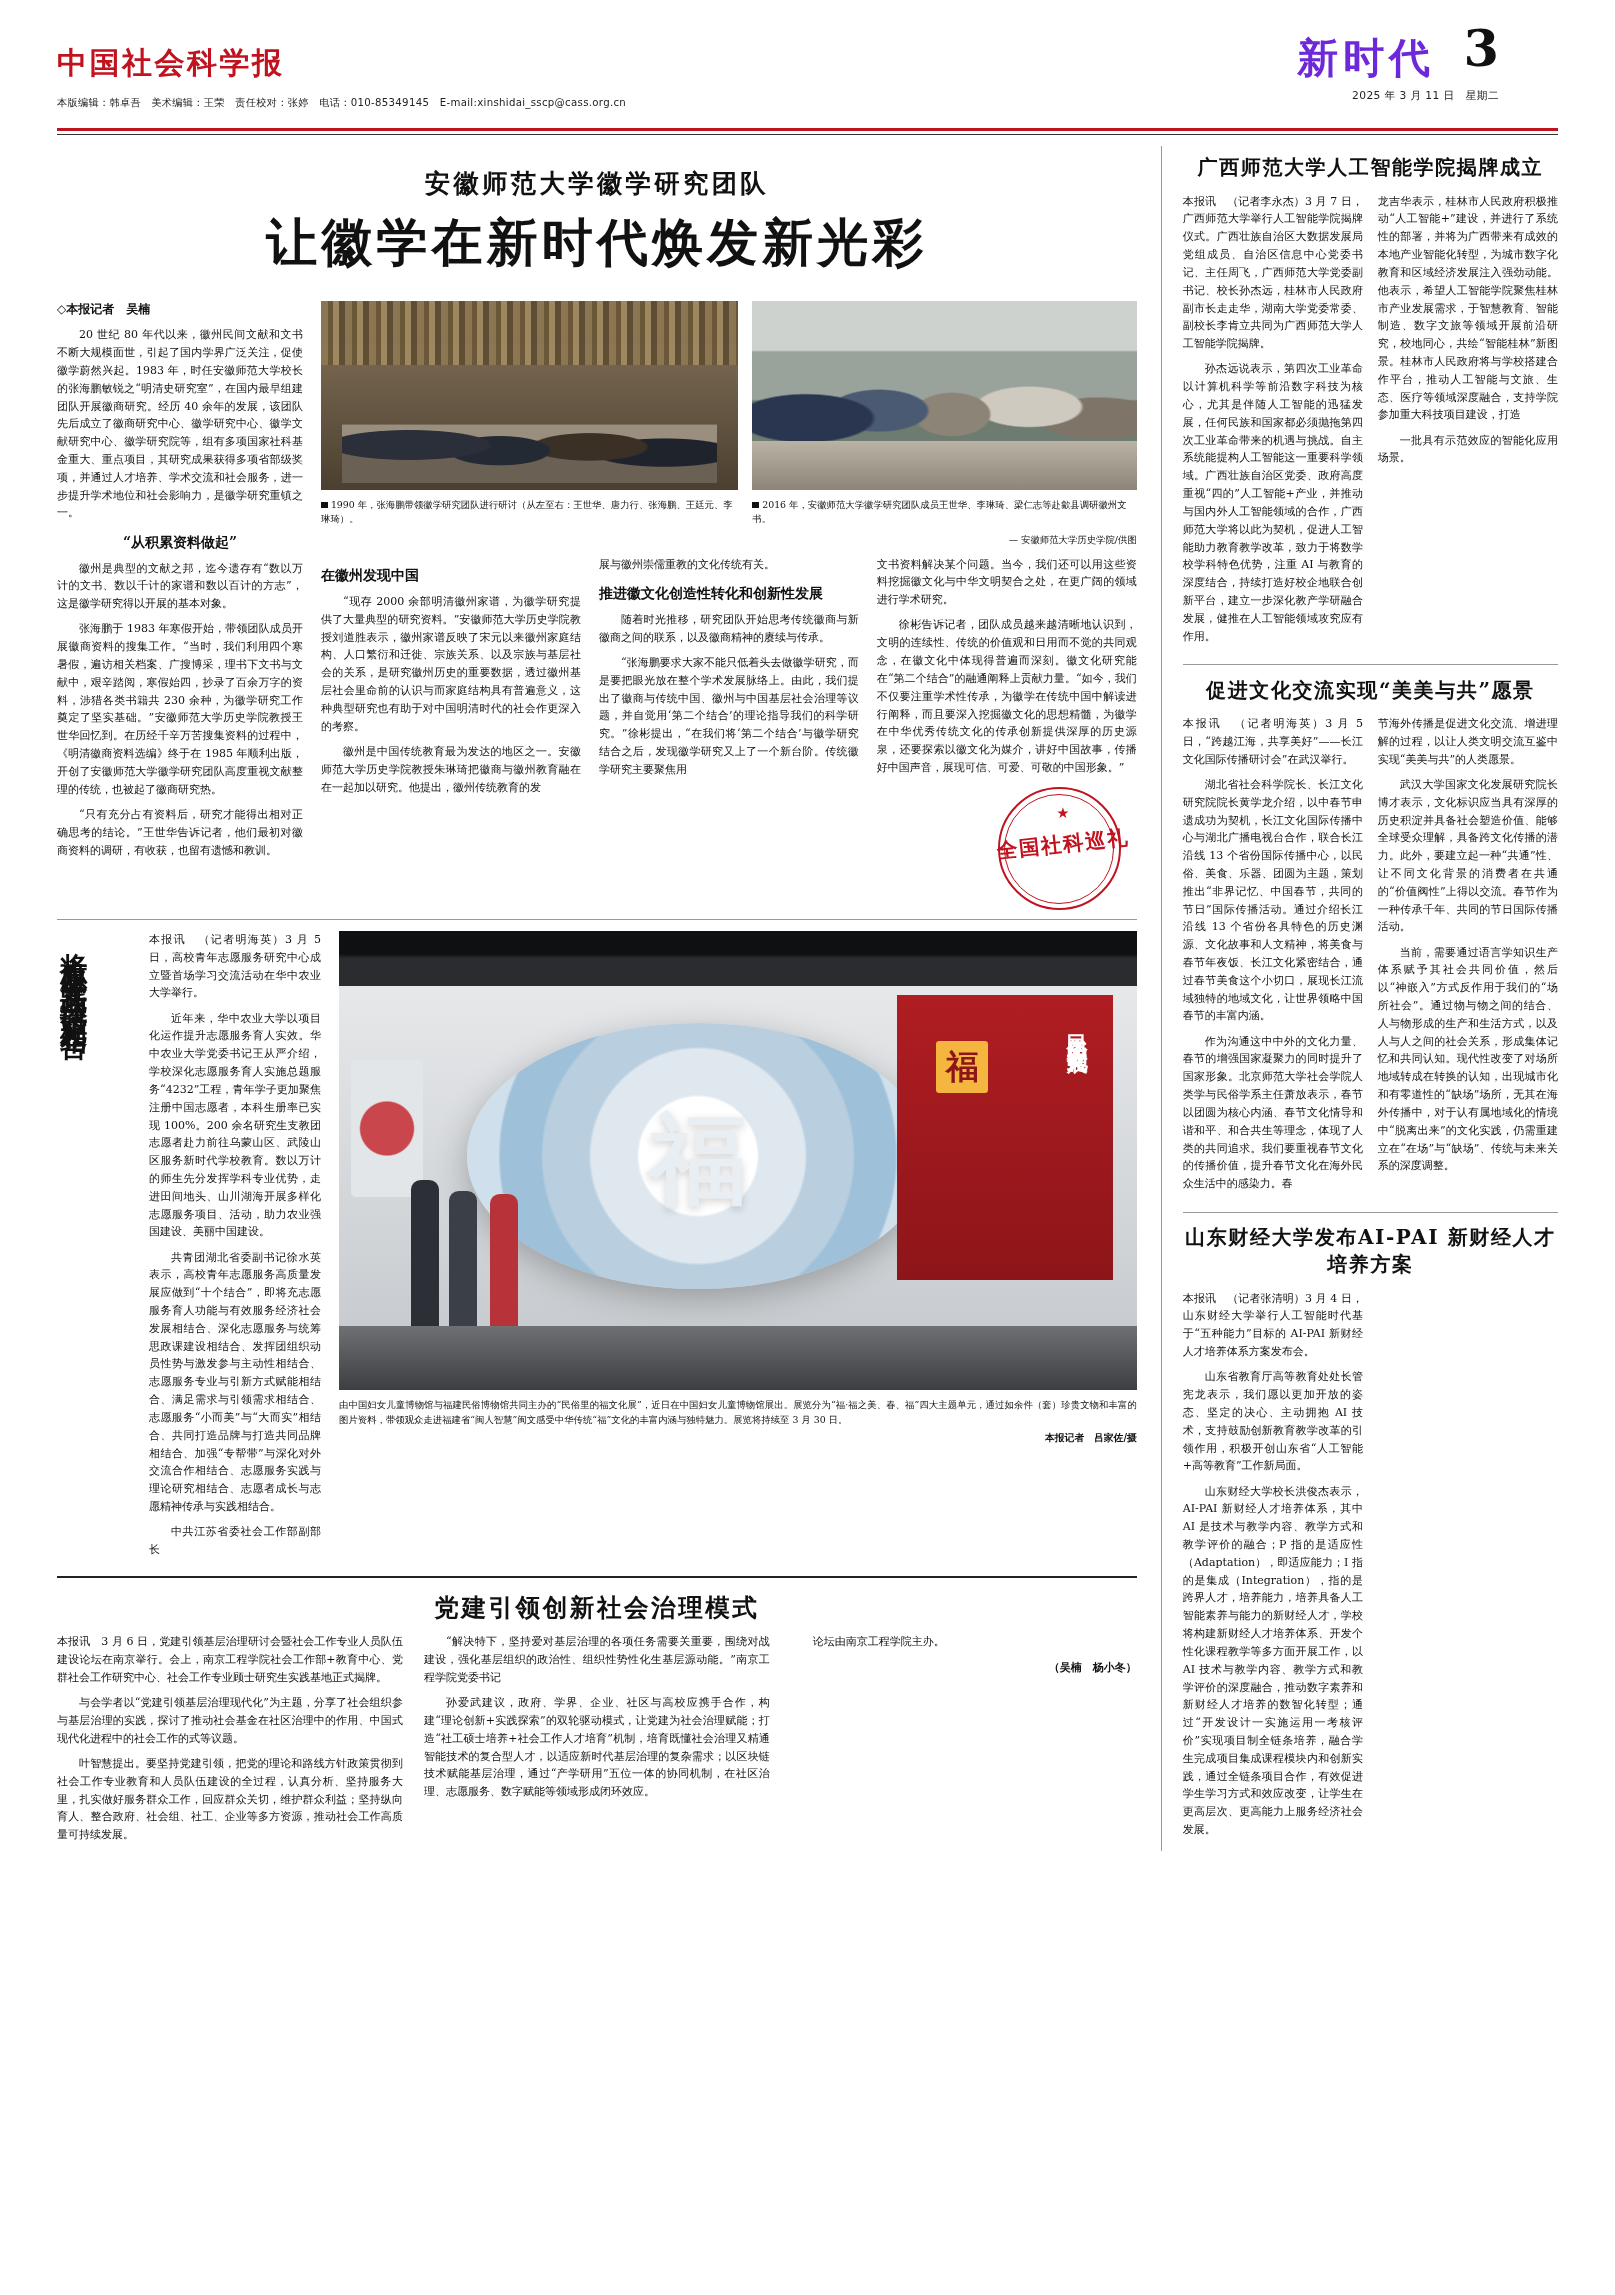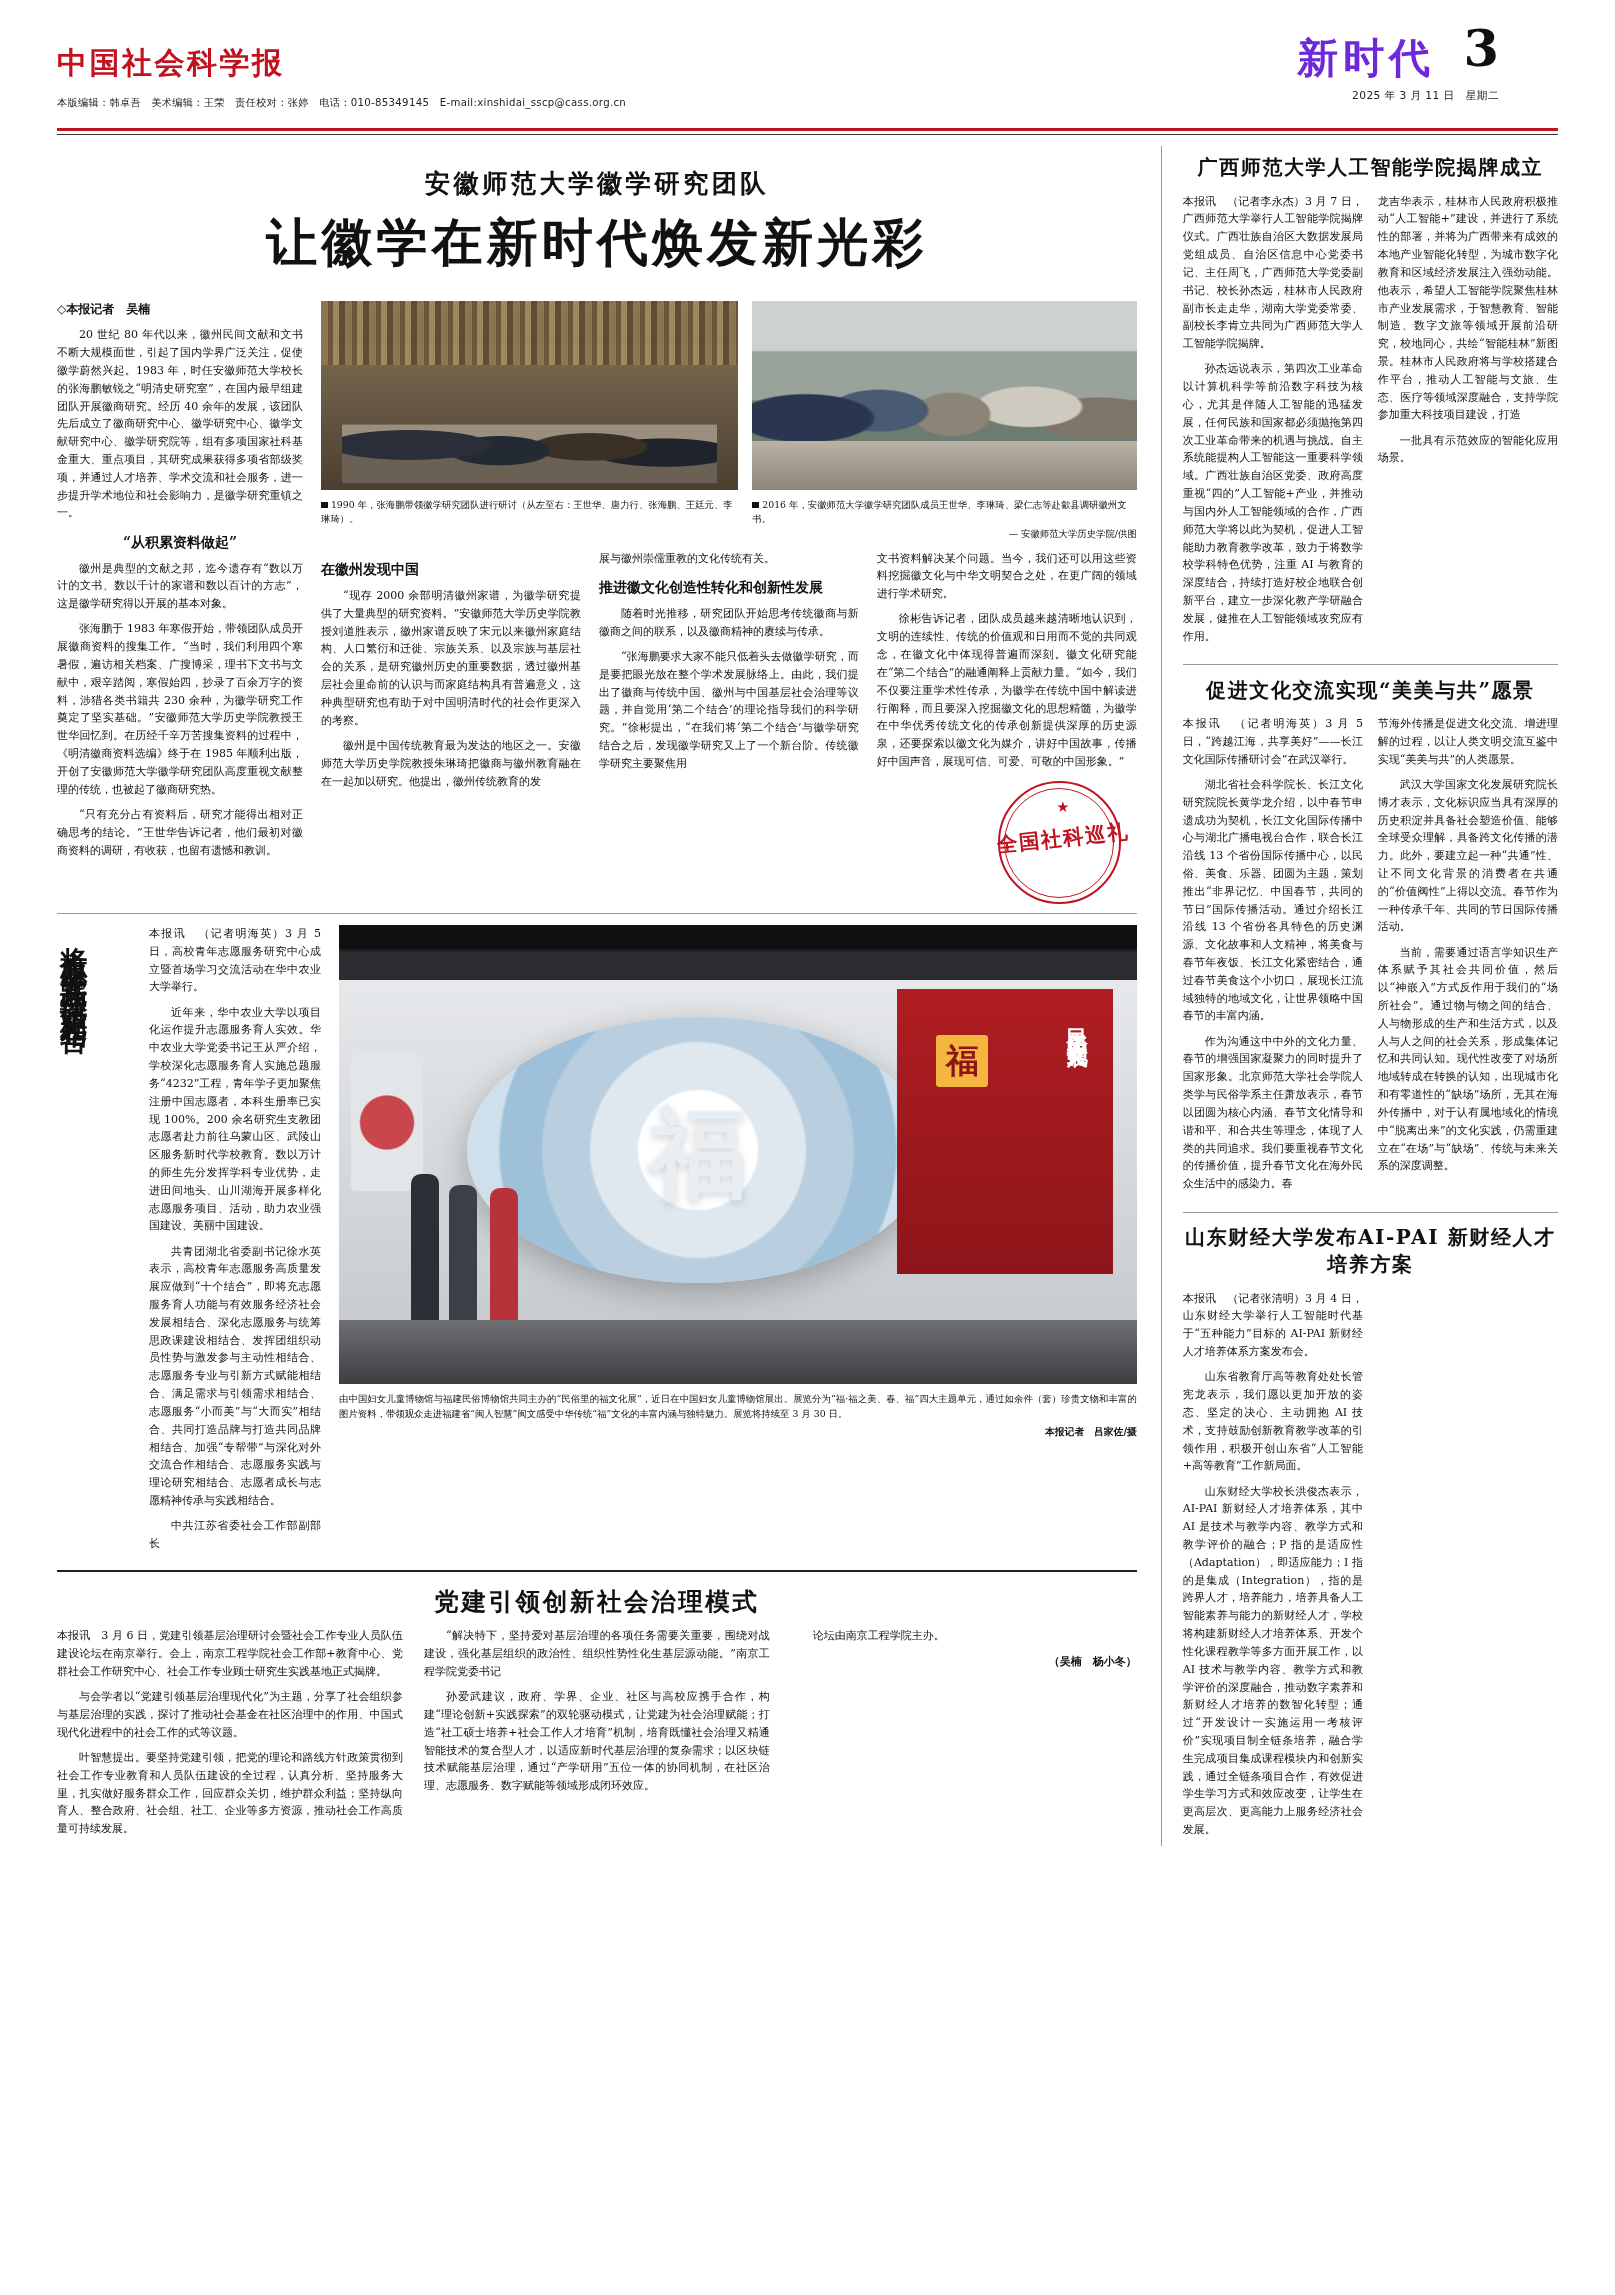--- a/index.html
+++ b/index.html
@@ -97,21 +97,21 @@
   .photo-row { display:flex; gap:14.8px; margin:4.9px 0 3.3px; }
   .ph { position:relative; overflow:hidden; }
   .cap {
     font-size:9.4px;
     line-height:1.5;
     margin-top:4.9px;
     color:#111;
     font-family:"DejaVu Serif","Liberation Serif",serif;
   }
   .cap .sq { display:inline-block; width:6.6px; height:6.6px; background:#111; margin-right:3.3px; }
-  .credit { text-align:right; font-size:9.4px; margin-top:2px; }
+  .credit { text-align:right; font-size:9.4px; margin-top:8px; }
 
   
   .photo1 { width:100%; height:100%; background:
       linear-gradient(180deg,#6d5a43 0%,#5a4a37 22%,#7b6a52 23%,#4b3f30 100%);
       position:relative; }
   .photo1::before{
     content:""; position:absolute; left:0; right:0; top:0; height:34%;
     background:repeating-linear-gradient(90deg,#8d7753 0 7.4px,#6b5737 7.4px 12.3px,#a08a63 12.3px 18px,#5e4c33 18px 24px);
     opacity:.95;
   }

